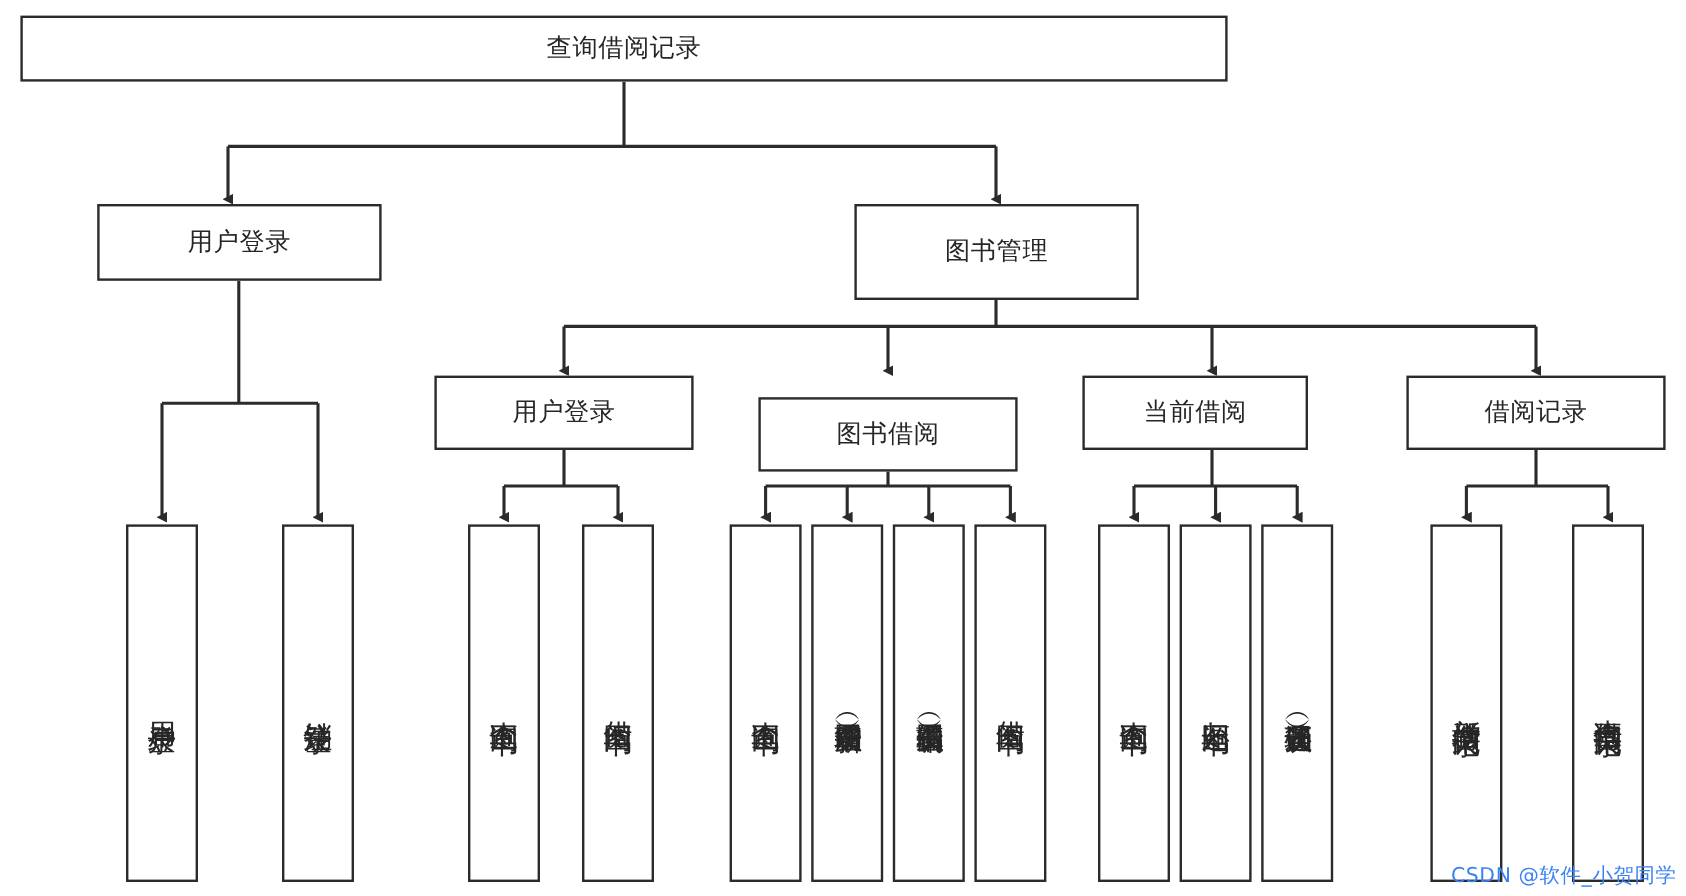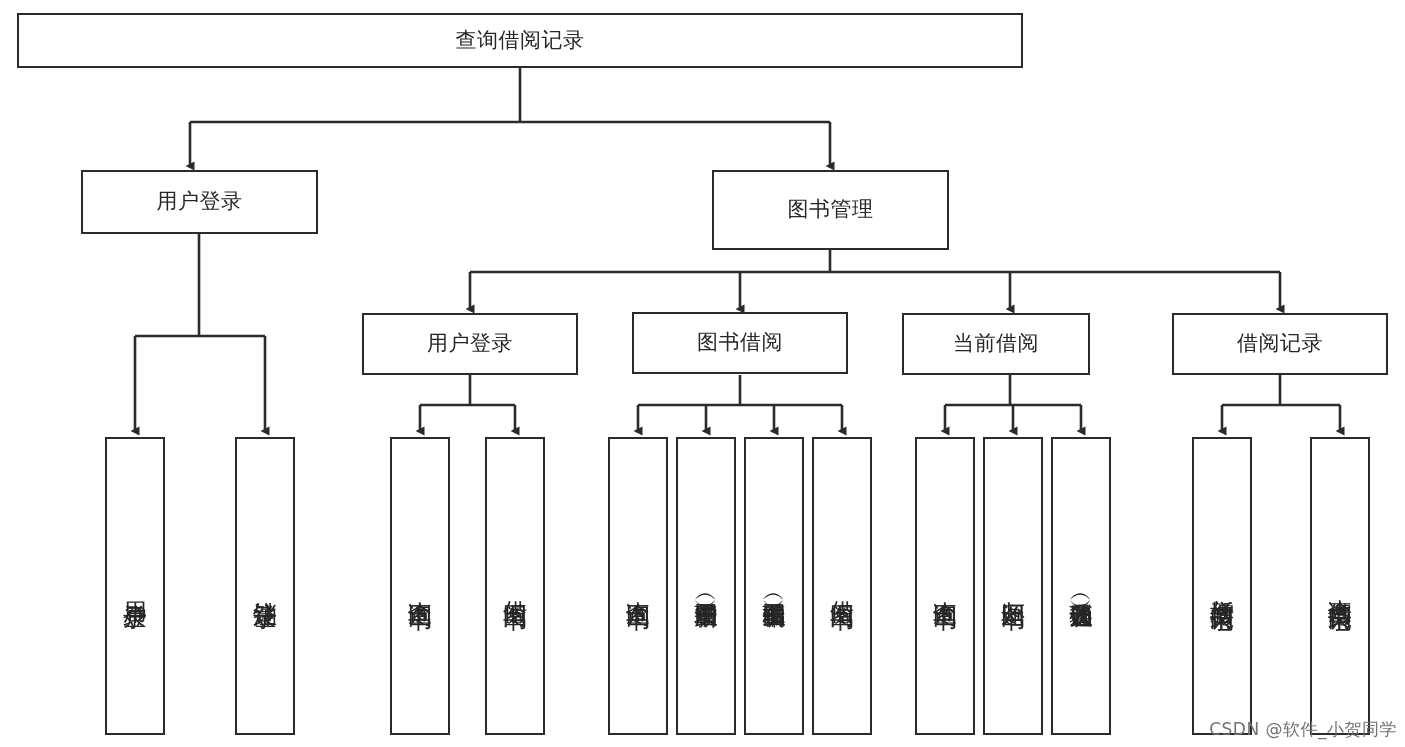--- a/index.html
+++ b/index.html
@@ -59,21 +59,21 @@
   }
   .node.vertical.tight .node-label {
     font-size: 23px;
     letter-spacing: 0px;
   }
   .watermark {
     position: absolute;
     right: 8px;
     bottom: 6px;
     font-size: 17px;
-    color: #737373;
+    color: #3b82f6;
     letter-spacing: 0.5px;
     white-space: nowrap;
     font-family: "DejaVu Sans", "Liberation Sans", sans-serif;
   }
 </style>
 </head>
 <body>
 
 <div id="diagram-root">
 
@@ -136,21 +136,21 @@
   <div class="node horizontal" style="left:81px; top:170px; width:237px; height:64px;">
     <span class="node-label">用户登录</span>
   </div>
   <div class="node horizontal" style="left:712px; top:170px; width:237px; height:80px;">
     <span class="node-label">图书管理</span>
   </div>
 
   <div class="node horizontal" style="left:362px; top:313px; width:216px; height:62px;">
     <span class="node-label">用户登录</span>
   </div>
-  <div class="node horizontal" style="left:632px; top:312px; width:216px; height:62px;justify-content:center;">
+  <div class="node horizontal" style="left:632px; top:331px; width:216px; height:62px;justify-content:center;">
     <span class="node-label">图书借阅</span>
   </div>
   <div class="node horizontal" style="left:902px; top:313px; width:188px; height:62px;">
     <span class="node-label">当前借阅</span>
   </div>
   <div class="node horizontal" style="left:1172px; top:313px; width:216px; height:62px;text-align:right;">
     <span class="node-label">借阅记录</span>
   </div>
 
   <div class="node vertical" style="left:105px; top:437px; width:60px; height:298px;">

